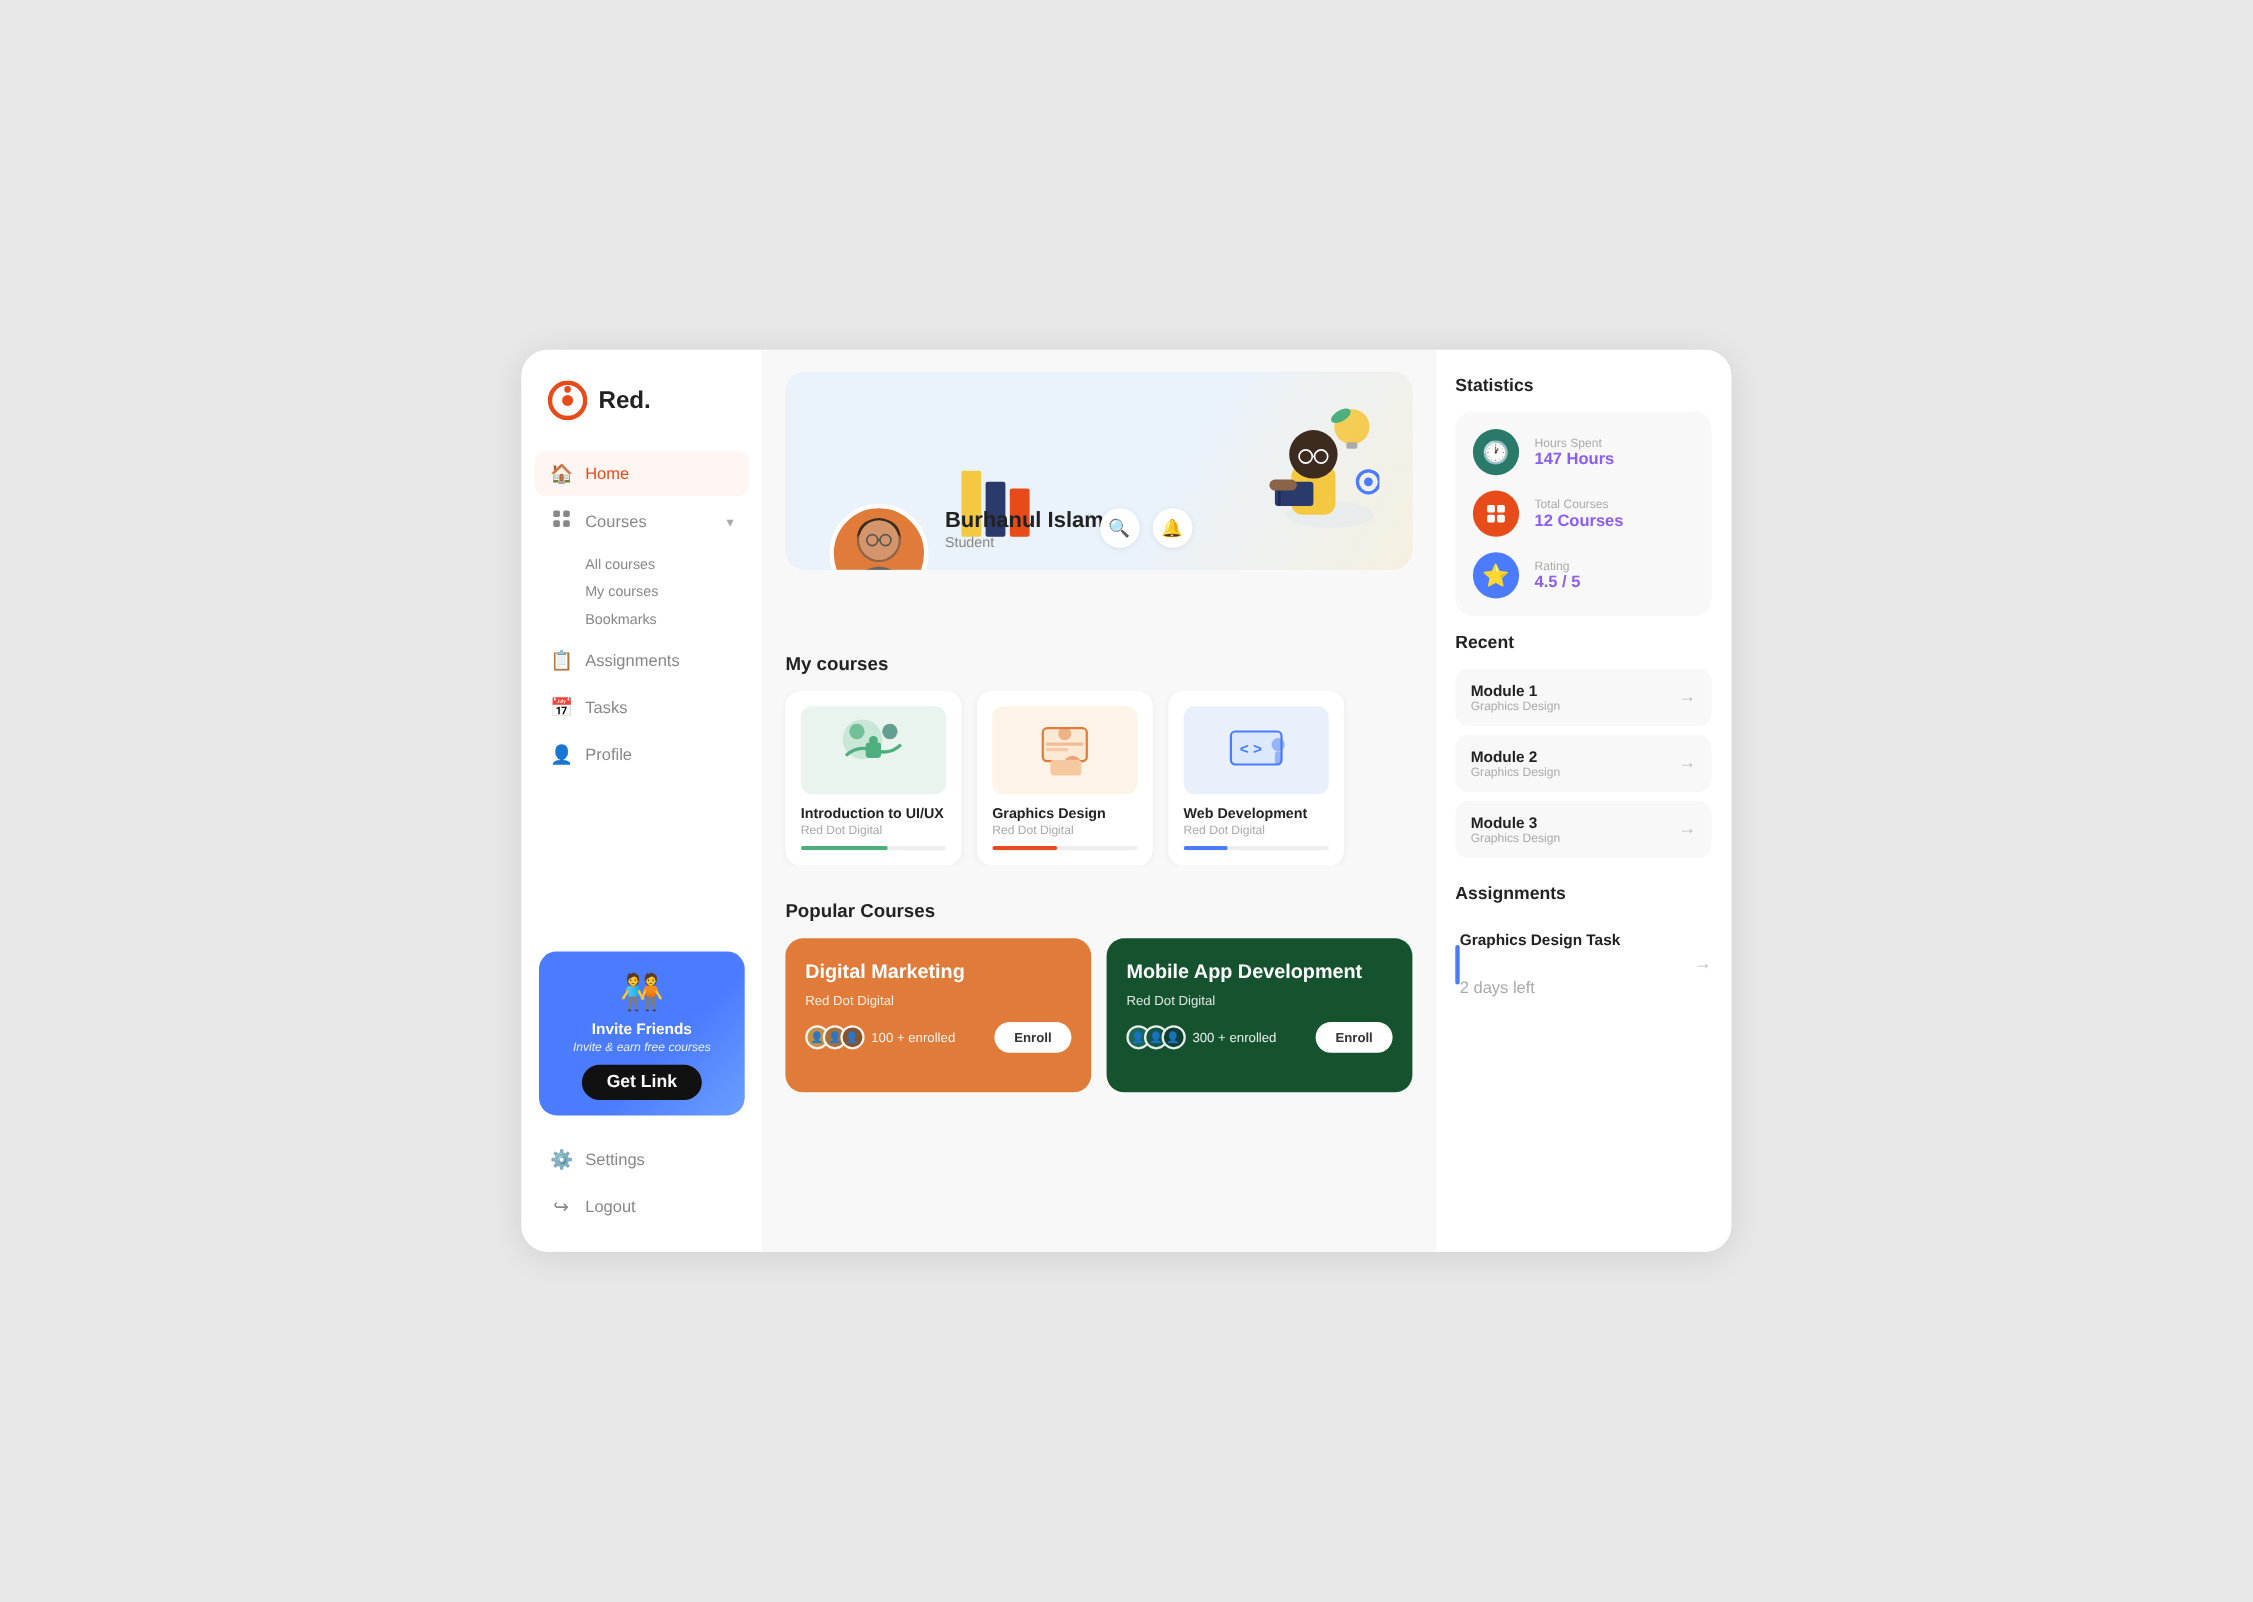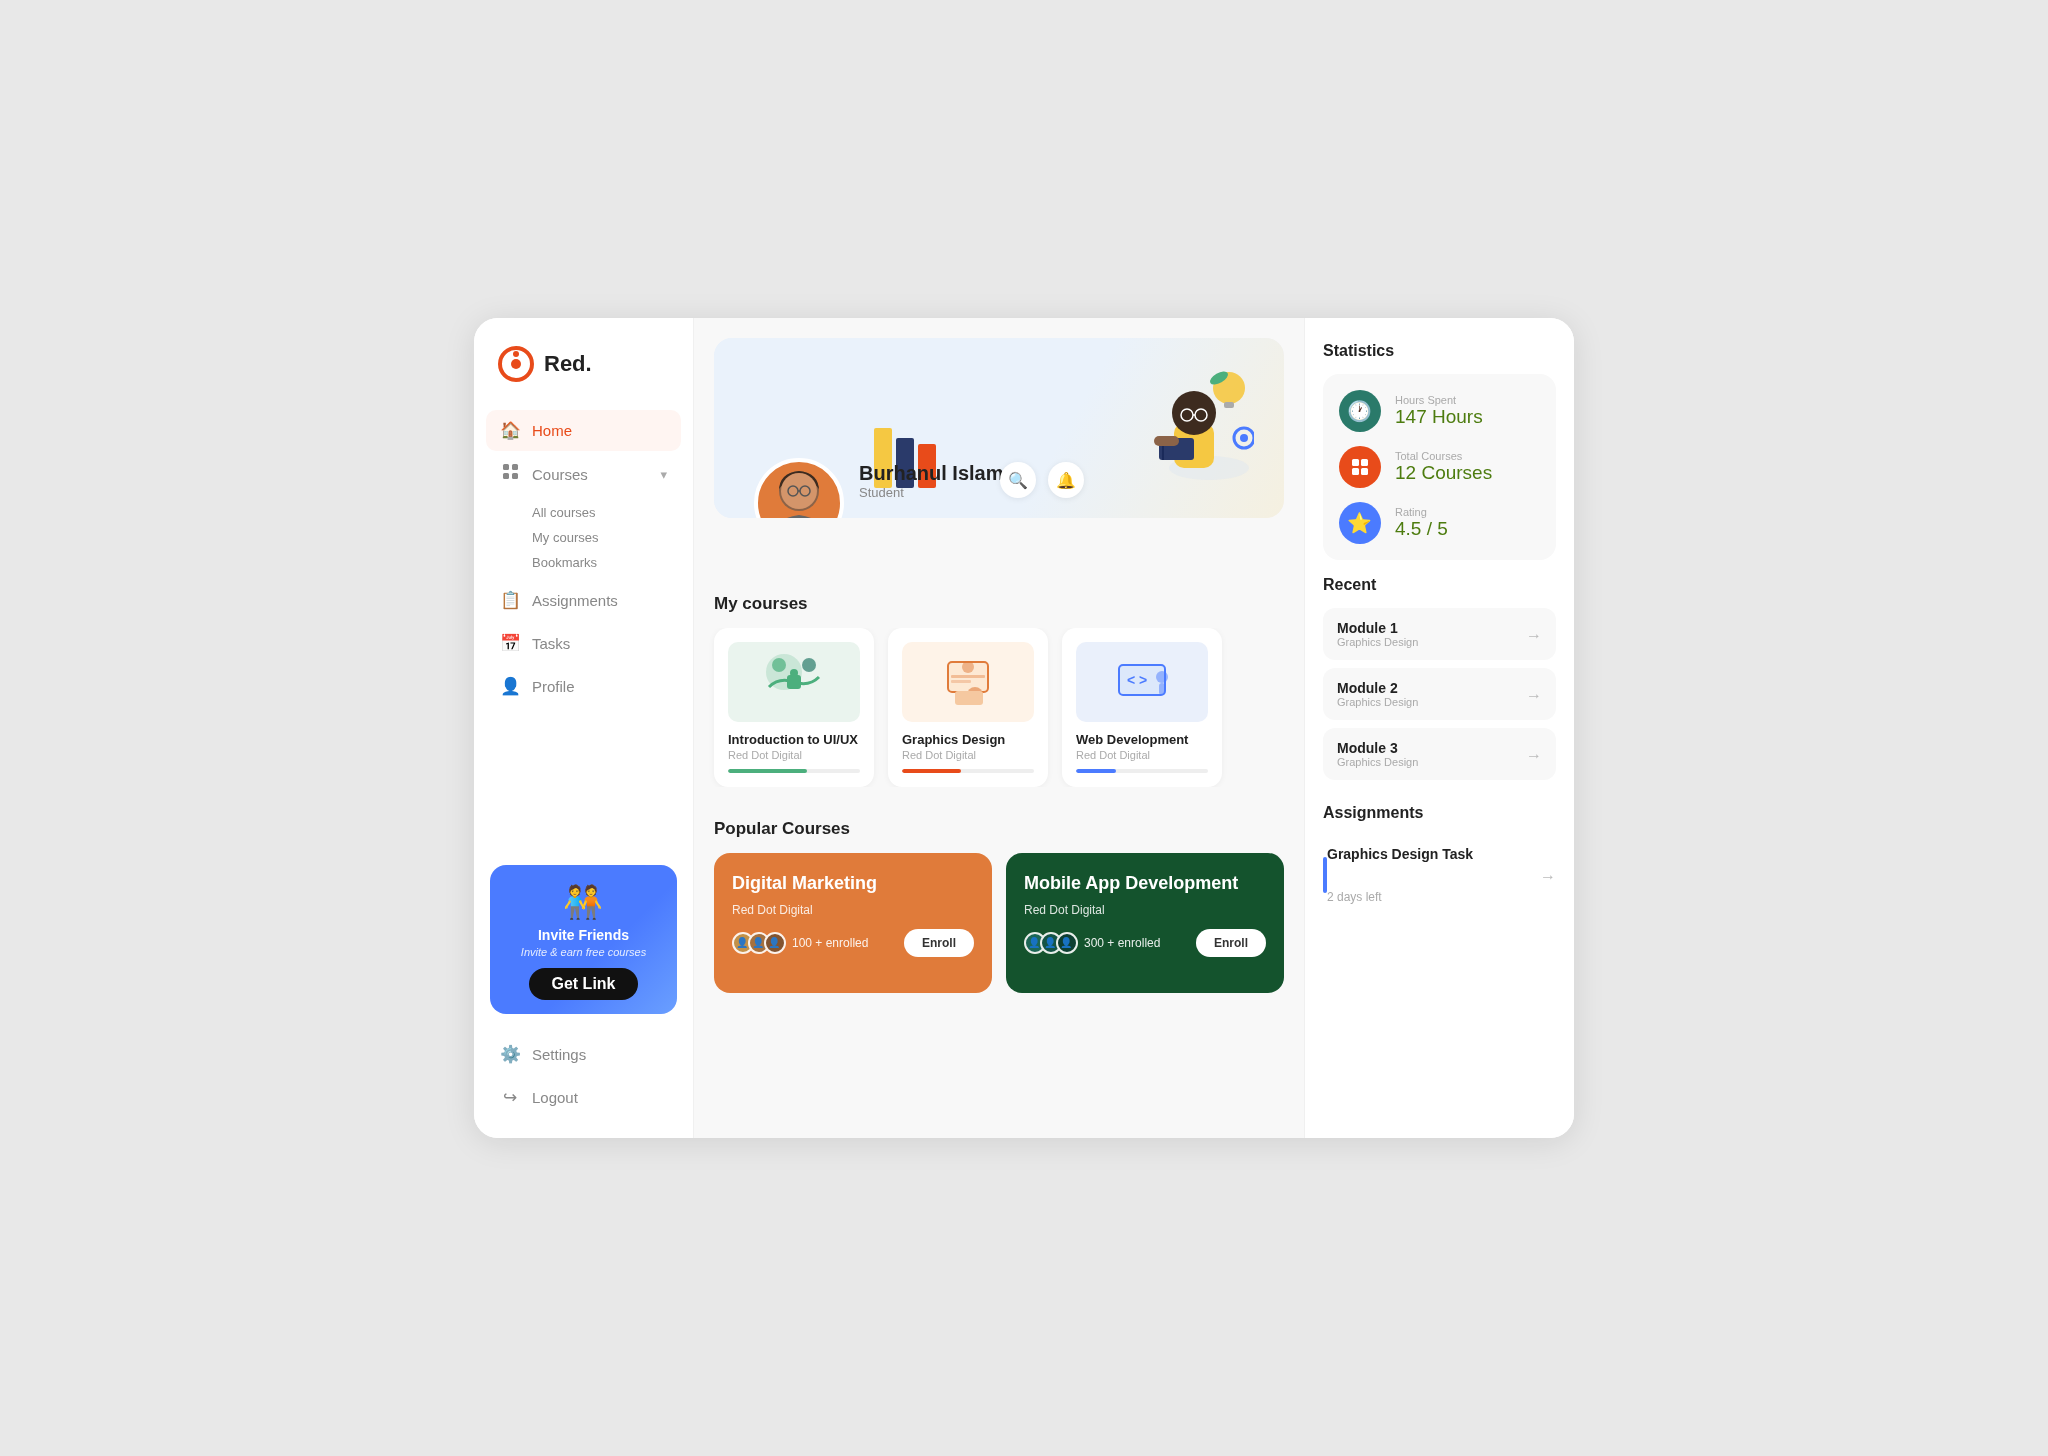--- a/index.html
+++ b/index.html
@@ -372,23 +372,23 @@
     }
     .stat-icon-circle.teal { background: #2A7A6A; color: #fff; }
     .stat-icon-circle.orange { background: #E84B1A; color: #fff; }
     .stat-icon-circle.blue { background: #4B7BFF; color: #fff; }
     .stat-info {}
     .stat-label {
       font-size: 11px;
       color: #aaa;
     }
     .stat-value {
-      font-size: 19px;
-      font-weight: 400;
-      color: #4d7c0f;
+      font-size: 15px;
+      font-weight: 700;
+      color: #8b5cf6;
     }
     .recent-section { margin-bottom: 16px; }
     .recent-item {
       display: flex;
       align-items: center;
       justify-content: space-between;
       background: #f8f8f8;
       border-radius: 12px;
       padding: 12px 14px;
       margin-bottom: 8px;
@@ -427,21 +427,21 @@
       border-radius: 2px;
       flex-shrink: 0;
     }
     .assignment-info {}
     .assignment-title {
       font-size: 14px;
       font-weight: 700;
       color: #222;
     }
     .assignment-due {
-      font-size: 12px;
+      font-size: 15px;
       color: #aaa;
       margin-top: 28px;
     }
     .assignment-arrow {
       font-size: 16px;
       color: #bbb;
     }
     .hero-spacer { height: 44px; }
   </style>
 </head>

